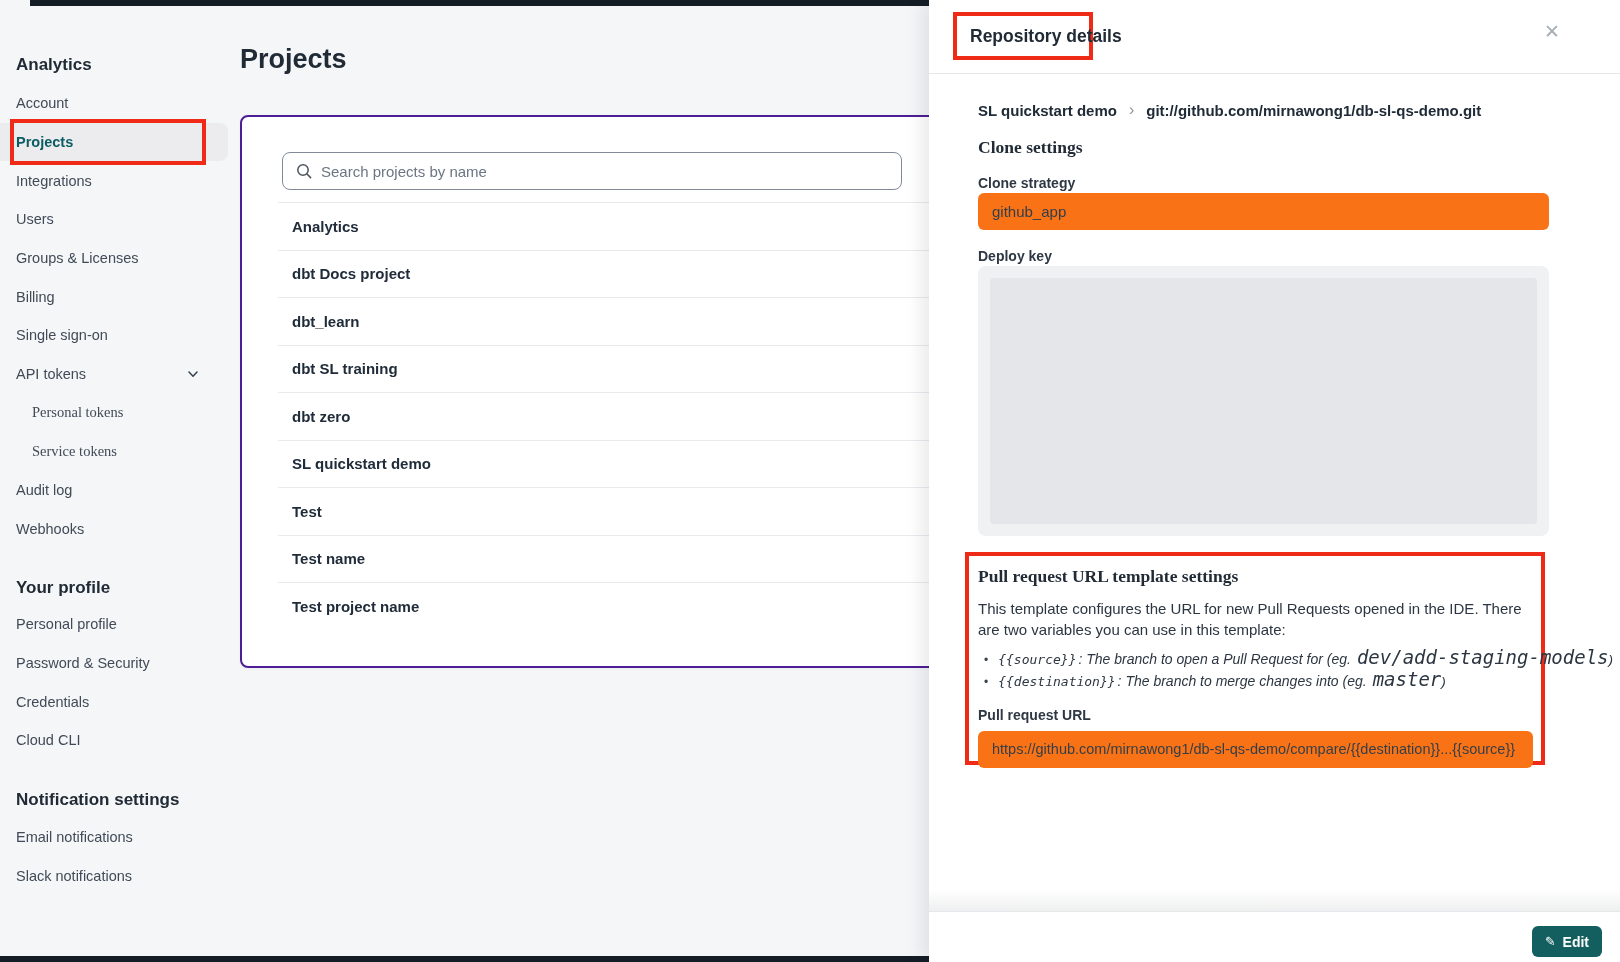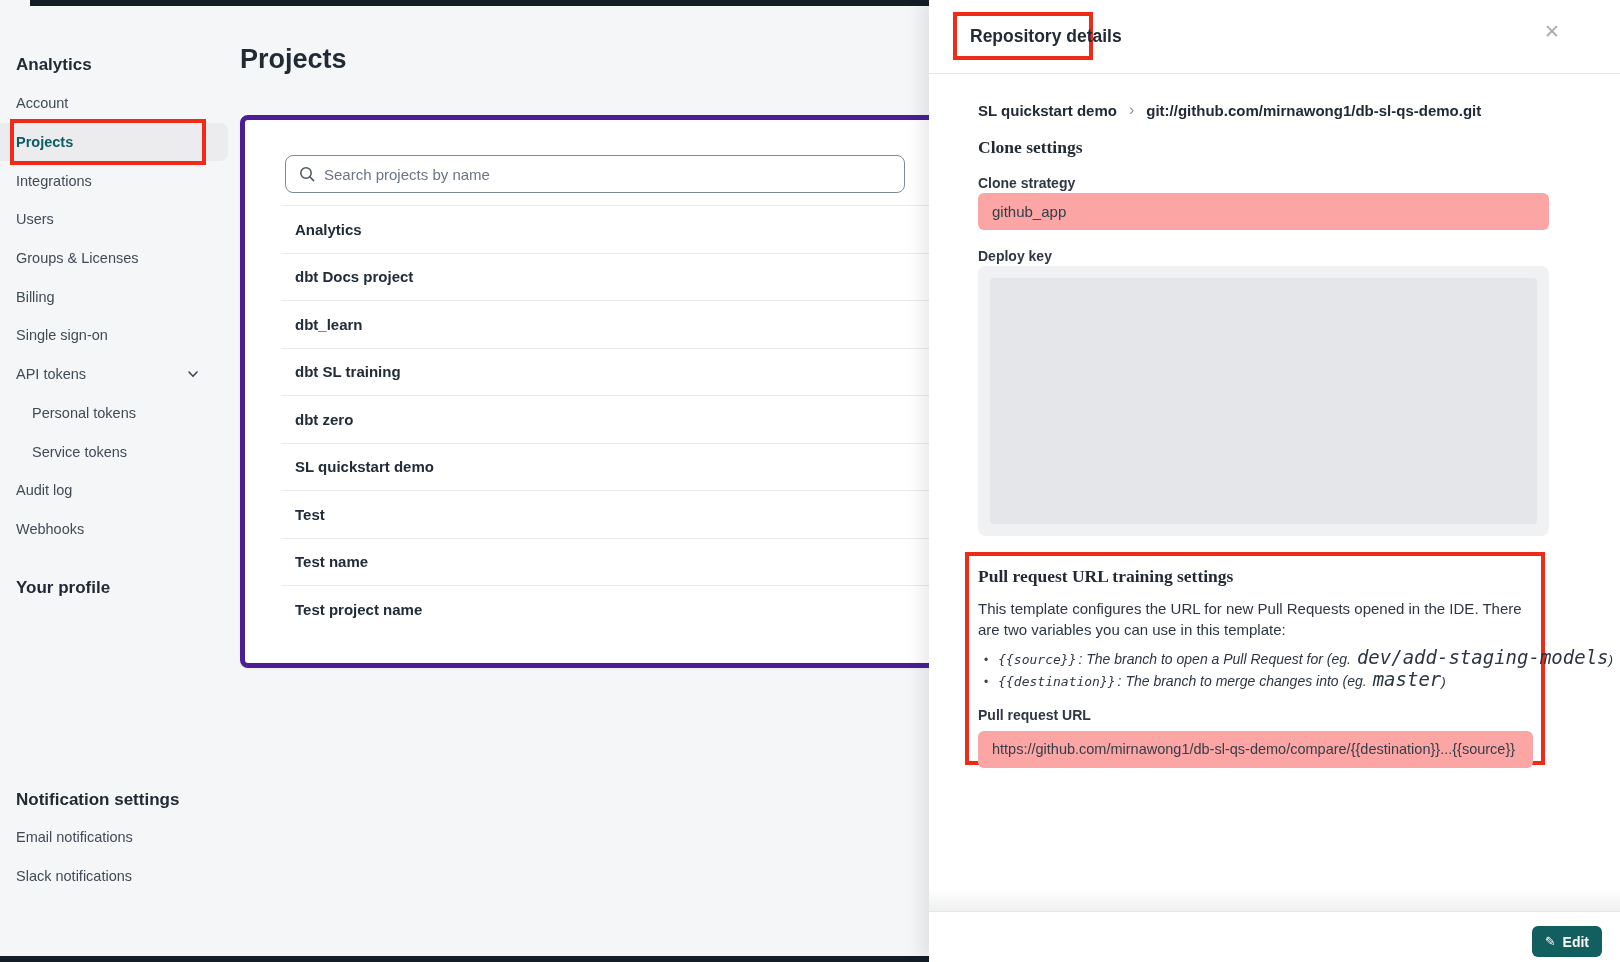--- a/index.html
+++ b/index.html
@@ -23,36 +23,36 @@
   .sb-heading-notif    { position:absolute; top:790px; left:0; right:0; }
   .sidebar ul { list-style:none; position:absolute; left:0; width:228px; }
   .sb-list-main   { top:84px; }
   .sb-list-profile{ top:605px; }
   .sb-list-notif  { top:818px; }
   .sidebar li {
     height:38.7px; display:flex; align-items:center;
     padding-left:16px; font-size:14.5px; color:#404b57; cursor:pointer;
     position:relative;
   }
-  .sidebar li.indent { padding-left:32px; }
+  .sidebar li.indent { padding-left:32px;font-family:Liberation Serif, serif; }
   .sidebar li.selected {
     background:#ececee; border-radius:0 8px 8px 0;
     color:#0b5d63; font-weight:bold;
   }
   .sidebar li .chev { margin-left:auto; margin-right:28px; display:flex; }
   .annotation-box {
     position:absolute; border:4px solid #ef2a17; pointer-events:none; z-index:20;
   }
   .anno-projects { left:10px; top:-4px; width:196px; height:46px; }
 
   
   .page-title { position:absolute; left:240px; top:44px; font-size:27px; font-weight:bold; color:#212b36; }
   .projects-card {
     position:absolute; left:240px; top:115px; width:970px; height:553px;
-    background:#fff; border:5px solid #4c1d95; border-radius:8px;
+    background:#fff; border:2px solid #4c1d95; border-radius:8px;
     box-shadow:0 1px 3px rgba(20,30,40,0.05);
   }
   .search-wrap {
     position:absolute; left:40px; top:35px; width:620px; height:38px;
     border:1px solid #808a96; border-radius:8px; background:#fff;
     display:flex; align-items:center; padding-left:13px;
   }
   .search-wrap svg { flex:0 0 auto; }
   .search-wrap input {
     border:none; outline:none; flex:1; height:100%; margin-left:9px;
@@ -83,21 +83,21 @@
     font-family:"Liberation Sans", sans-serif;
   }
   .panel-body { position:absolute; left:49px; top:0; width:571px; }
   .breadcrumb { position:absolute; top:101px; display:flex; align-items:center; font-size:15px; font-weight:bold; color:#20._2b38; color:#202b38; white-space:nowrap; }
   .breadcrumb .sep { color:#8b949d; margin:0 12px; font-weight:normal; font-size:16px; }
   .section-heading { font-size:17.5px; font-weight:bold; color:#212b36;font-family:Liberation Serif, serif; }
   .clone-heading { position:absolute; top:137px; }
   .field-label { font-size:14px; font-weight:bold; color:#2e3844; }
   .clone-strategy-label { position:absolute; top:175px; }
   .readonly-field {
-    background:#fca5a5; border-radius:6px; height:37px; line-height:37px;
+    background:#f97316; border-radius:6px; height:37px; line-height:37px;
     padding-left:14px; font-size:15px; color:#333e49; width:571px;
   }
   .clone-strategy-field { position:absolute; top:193px; }
   .deploy-label { position:absolute; top:248px; }
   .deploy-box {
     position:absolute; top:266px; width:571px; height:270px;
     background:#f0f1f3; border-radius:8px; padding:12px;
   }
   .deploy-inner { width:100%; height:100%; background:#e5e6e9; border-radius:4px; }
 
@@ -183,20 +183,34 @@
       </li>
     <li>
         <span>Audit log</span>
       </li>
     <li>
         <span>Webhooks</span>
       </li>
   </ul>
 
   <h2 class="sb-heading-profile">Your profile</h2>
+  <ul class="sb-list-profile">
+    <li>
+        <span>Personal profile</span>
+      </li>
+    <li>
+        <span>Password &amp; Security</span>
+      </li>
+    <li>
+        <span>Credentials</span>
+      </li>
+    <li>
+        <span>Cloud CLI</span>
+      </li>
+  </ul>
 
   <h2 class="sb-heading-notif">Notification settings</h2>
   <ul class="sb-list-notif">
     <li>
         <span>Email notifications</span>
       </li>
     <li>
         <span>Slack notifications</span>
       </li>
   </ul>
@@ -245,21 +259,21 @@
     <span class="field-label clone-strategy-label">Clone strategy</span>
     <div class="readonly-field clone-strategy-field">github_app</div>
 
     <span class="field-label deploy-label">Deploy key</span>
     <div class="deploy-box">
       <div class="deploy-inner"></div>
     </div>
   </div>
 
   <div class="pr-box">
-    <h3 class="section-heading pr-heading">Pull request URL training settings</h3>
+    <h3 class="section-heading pr-heading">Pull request URL template settings</h3>
     <p class="pr-desc">This template configures the URL for new Pull Requests opened in the IDE. There are two variables you can use in this template:</p>
     <ul class="pr-bullets">
       <li>
         <span class="dot">•</span>
         <span class="code-var">{{source}}</span>
         <span class="bullet-desc">: The branch to open a Pull Request for (eg.</span>
         <span class="code-ex">dev/add-staging-models</span>
         <span class="bullet-suffix">)</span>
       </li>
       <li>

